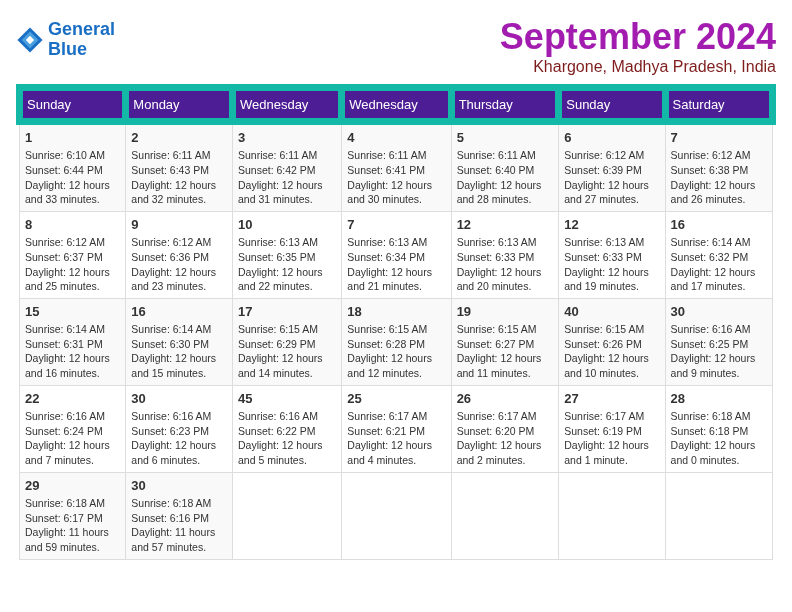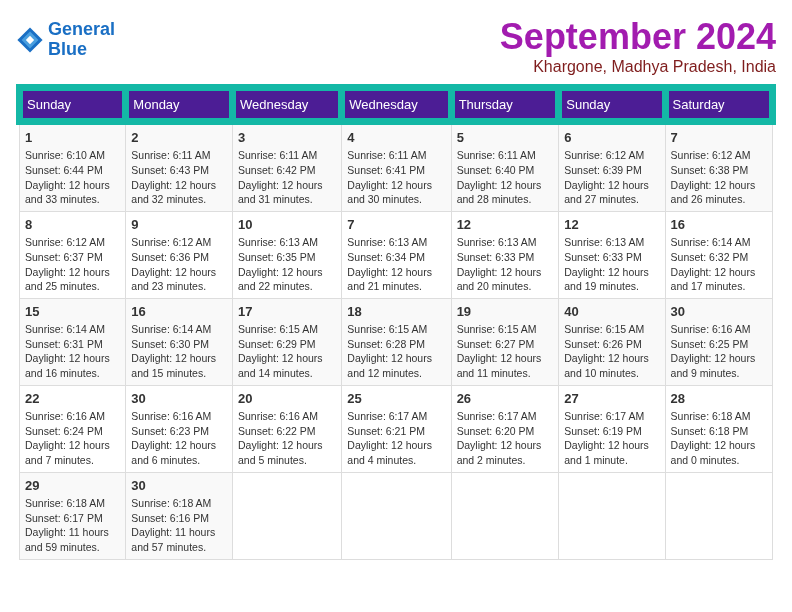--- a/index.html
+++ b/index.html
@@ -283,21 +283,21 @@
 and 7 minutes.</div>
         </td>
         <td>
           <span class="day-num">30</span>
           <div class="day-info" style="white-space: pre-line;">Sunrise: 6:16 AM
 Sunset: 6:23 PM
 Daylight: 12 hours
 and 6 minutes.</div>
         </td>
         <td>
-          <span class="day-num">20</span>
+          <span class="day-num">45</span>
           <div class="day-info" style="white-space: pre-line;">Sunrise: 6:16 AM
 Sunset: 6:22 PM
 Daylight: 12 hours
 and 5 minutes.</div>
         </td>
         <td>
           <span class="day-num">25</span>
           <div class="day-info" style="white-space: pre-line;">Sunrise: 6:17 AM
 Sunset: 6:21 PM
 Daylight: 12 hours

